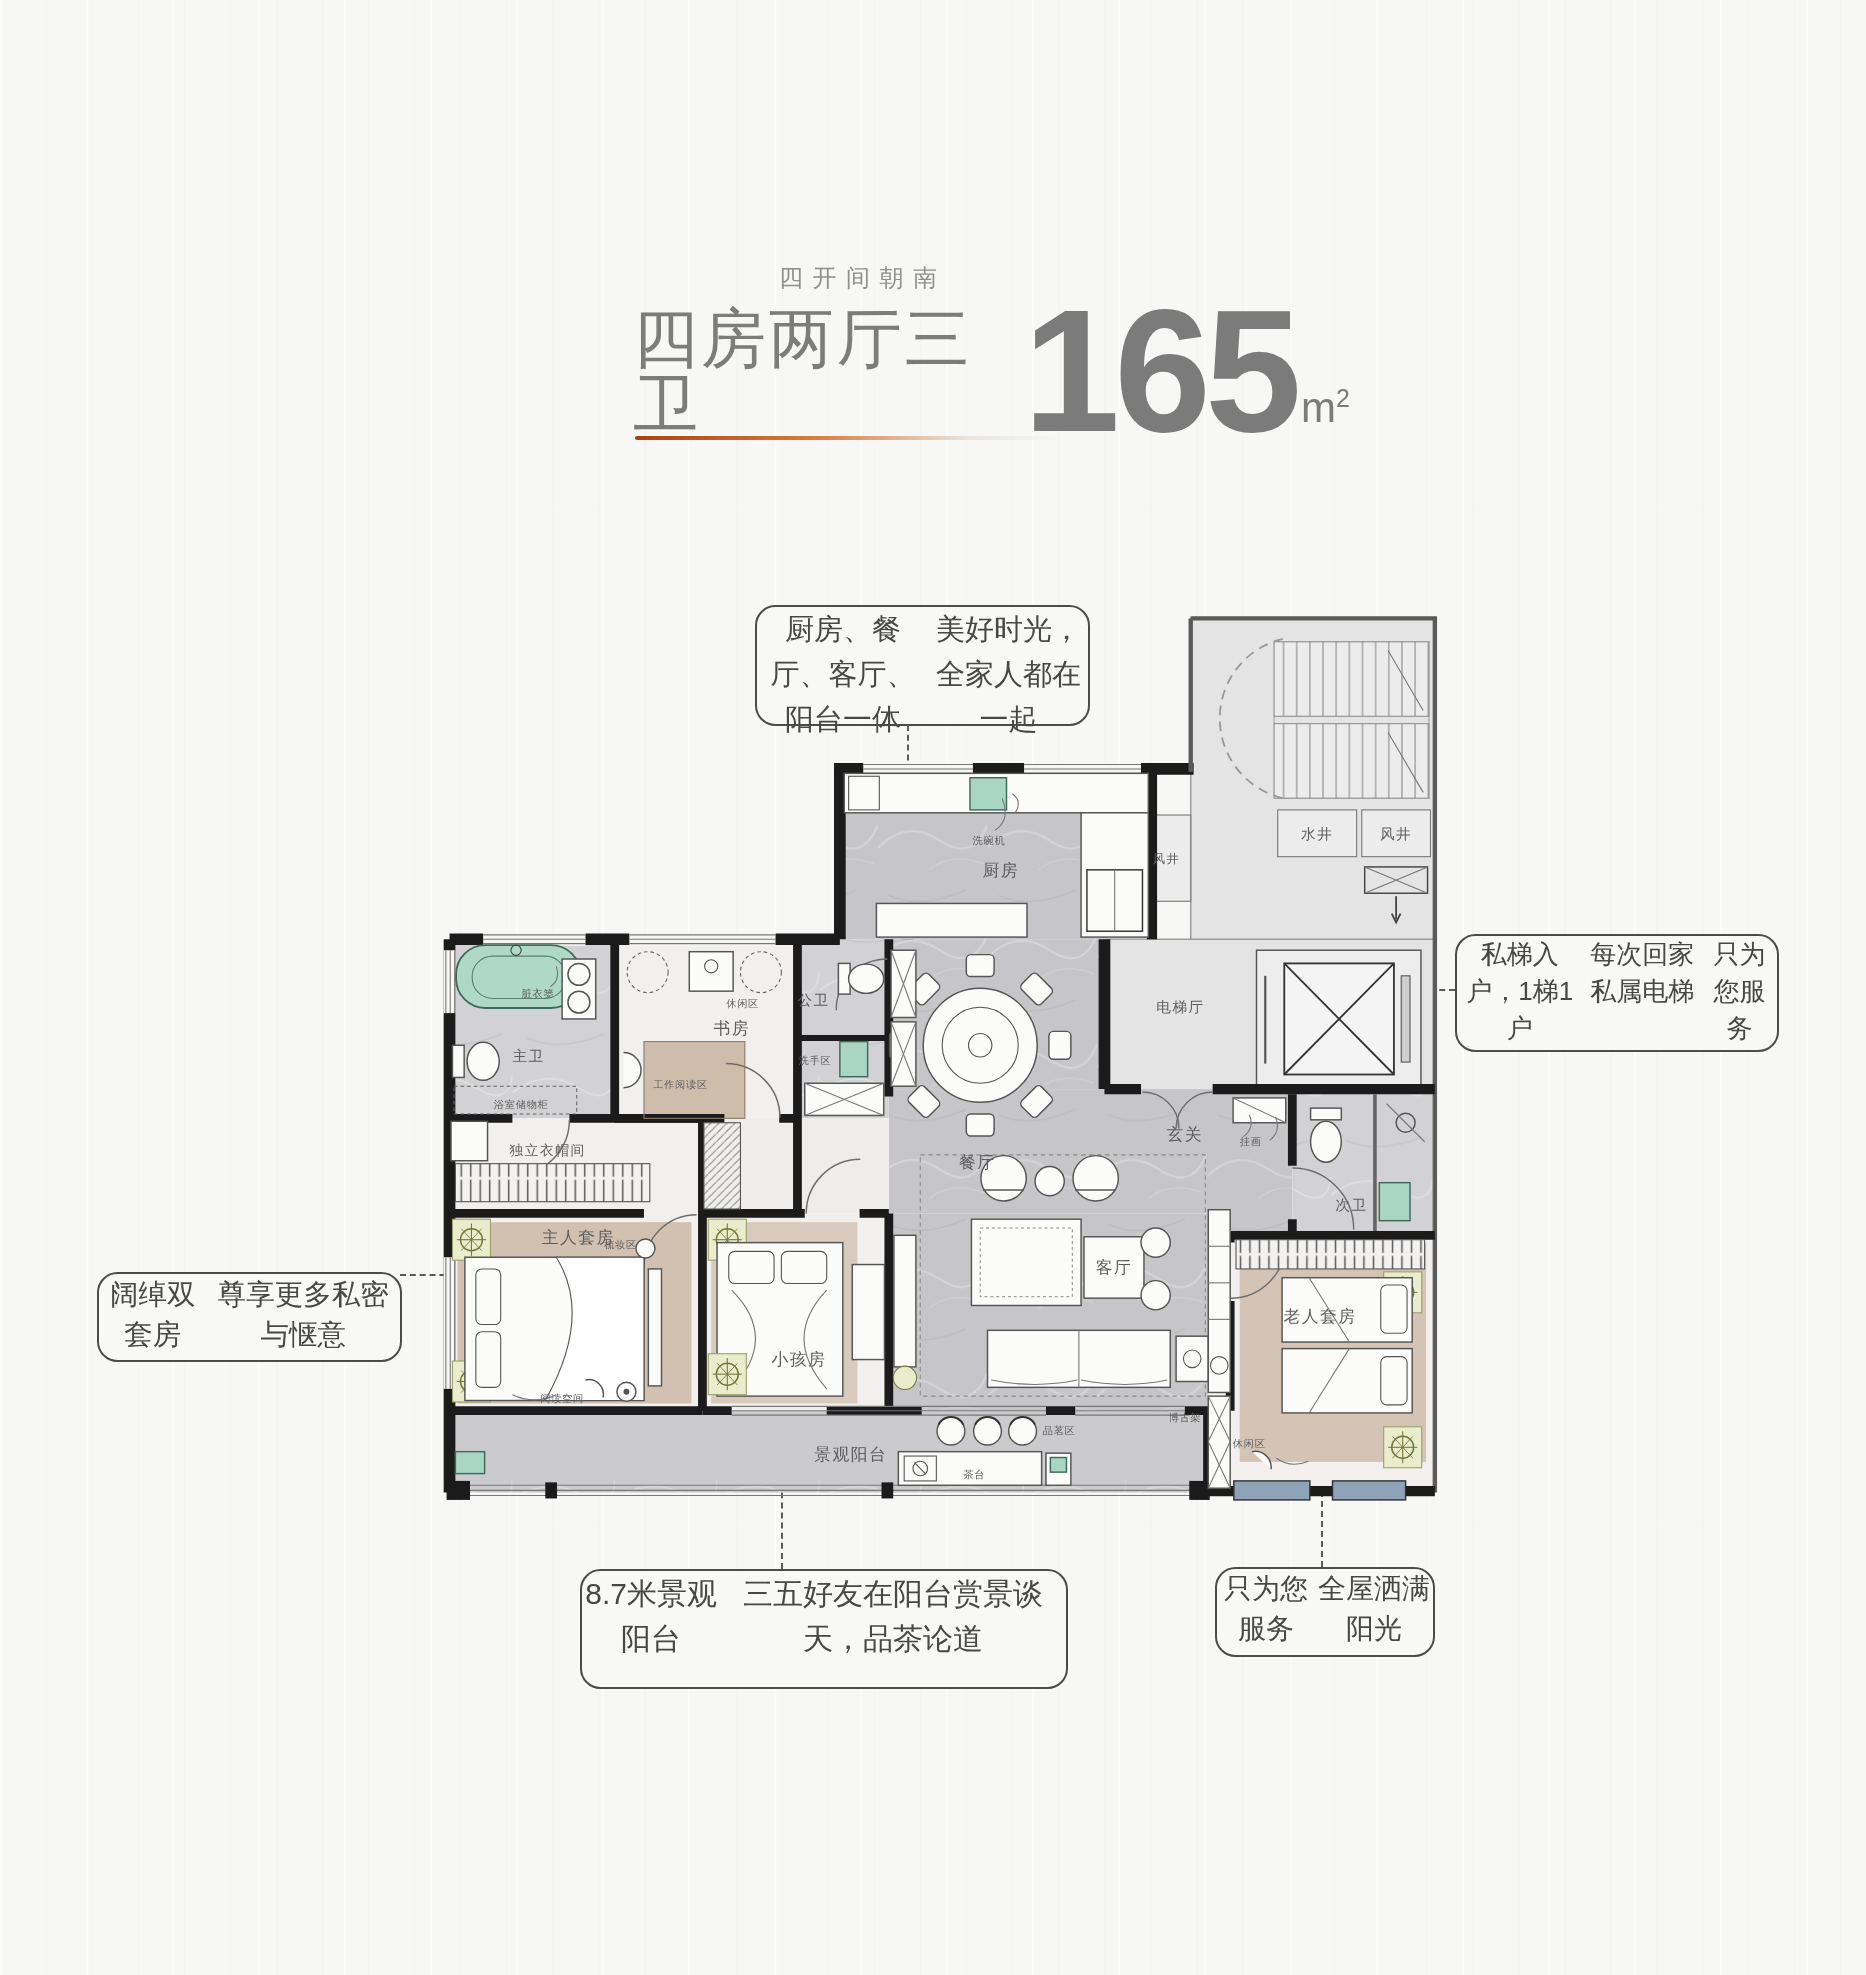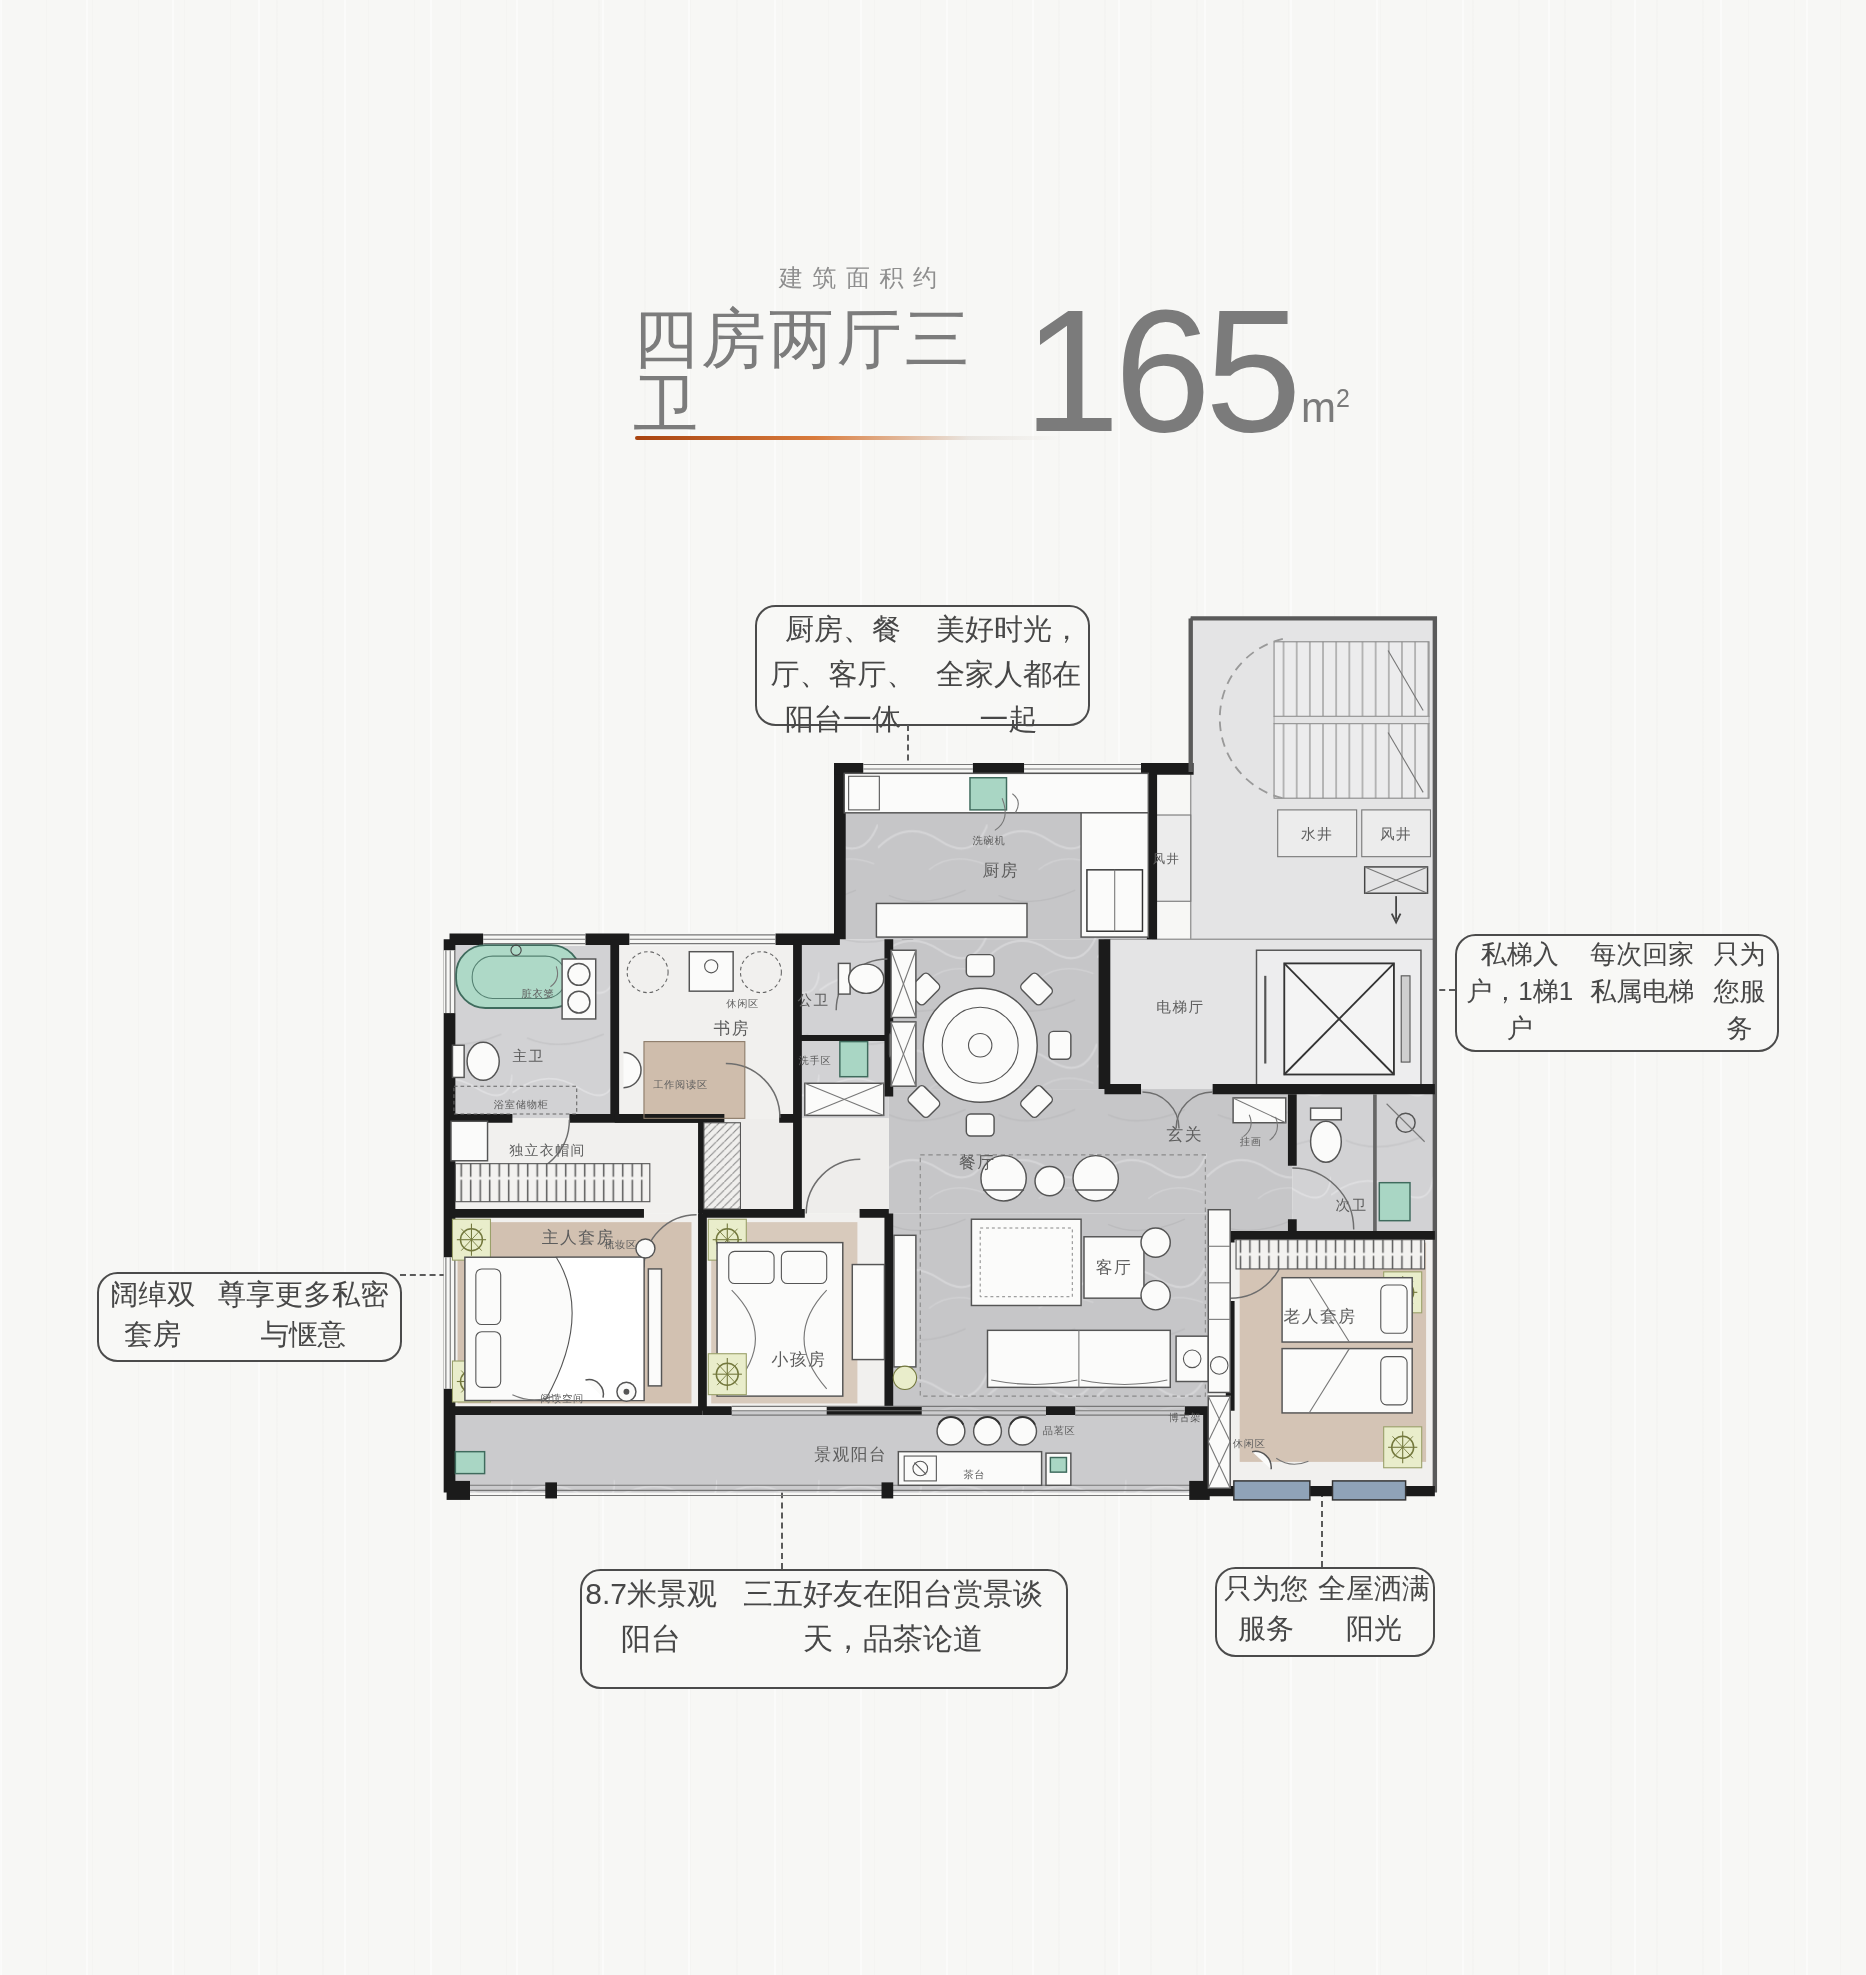--- a/index.html
+++ b/index.html
@@ -9,21 +9,21 @@
       repeating-linear-gradient(90deg, rgba(255,255,255,.55) 0 2.2px, rgba(255,255,255,0) 2.2px 86px),
       repeating-linear-gradient(90deg, rgba(0,0,0,.012) 0 1.5px, rgba(0,0,0,0) 1.5px 46px),
       #f7f7f5;
     font-family:"Liberation Sans", sans-serif;
   }
   
   .header{position:absolute;left:633px;top:247px;width:717px;height:205px;color:#7d7d7d;}
   .kicker{position:absolute;left:146px;top:14.6px;font-size:24px;letter-spacing:9.5px;color:#8e8e8e;}
   .hrow{position:absolute;left:0;top:44px;display:flex;align-items:flex-end;}
   .htitle{font-size:65px;letter-spacing:2.9px;line-height:1;padding-bottom:14.6px;color:#7c7c7c;}
-  .hnum{font-size:174px;line-height:.92;letter-spacing:-5.8px;margin-left:7.3px;color:#7b7b7b;font-weight:400;text-align:center;}
+  .hnum{font-size:174px;line-height:.92;letter-spacing:-5.8px;margin-left:7.3px;color:#7b7b7b;font-weight:700;text-align:center;}
   .hunit{font-size:42px;padding-bottom:19px;margin-left:5px;color:#7b7b7b;}
   .hunit sup{font-size:25px;}
   .underline{position:absolute;left:1.5px;top:189px;width:428px;height:3.7px;border-radius:2.2px;
     background:linear-gradient(90deg,#a8430f,#d97b3c 42%,#e9e5e0 78%,rgba(247,247,245,0));}
   
   .callout{position:absolute;border:2.2px solid #4b4b4b;border-radius:20.5px;color:#474747;
     display:flex;flex-direction:row;justify-content:center;text-align:center;
     background:rgba(247,247,245,.92);}
   .c-top{left:755px;top:605px;width:331px;height:117px;font-size:29px;line-height:1.55;}
   .c-right{left:1455px;top:934px;width:320px;height:114px;font-size:26px;line-height:1.42;}
@@ -45,21 +45,21 @@
   .thin{stroke:#777;fill:none;stroke-width:1.5;}
   .furn{fill:#fbfbfa;stroke:#555;stroke-width:2;}
   .teal{fill:#a9d6c4;stroke:#3f6b5d;stroke-width:2;}
 </style>
 </head>
 <body>
 
 <div class="page">
 
   <div class="header">
-    <div class="kicker">建筑面积约</div>
+    <div class="kicker">四开间朝南</div>
     <div class="hrow">
       <div class="htitle">四房两厅三卫</div>
       <div class="hnum">165</div>
       <div class="hunit"><span>m</span><sup>2</sup></div>
     </div>
     <div class="underline"></div>
   </div>
 
   <div class="callout c-top">
     <div>厨房、餐厅、客厅、阳台一体</div>

